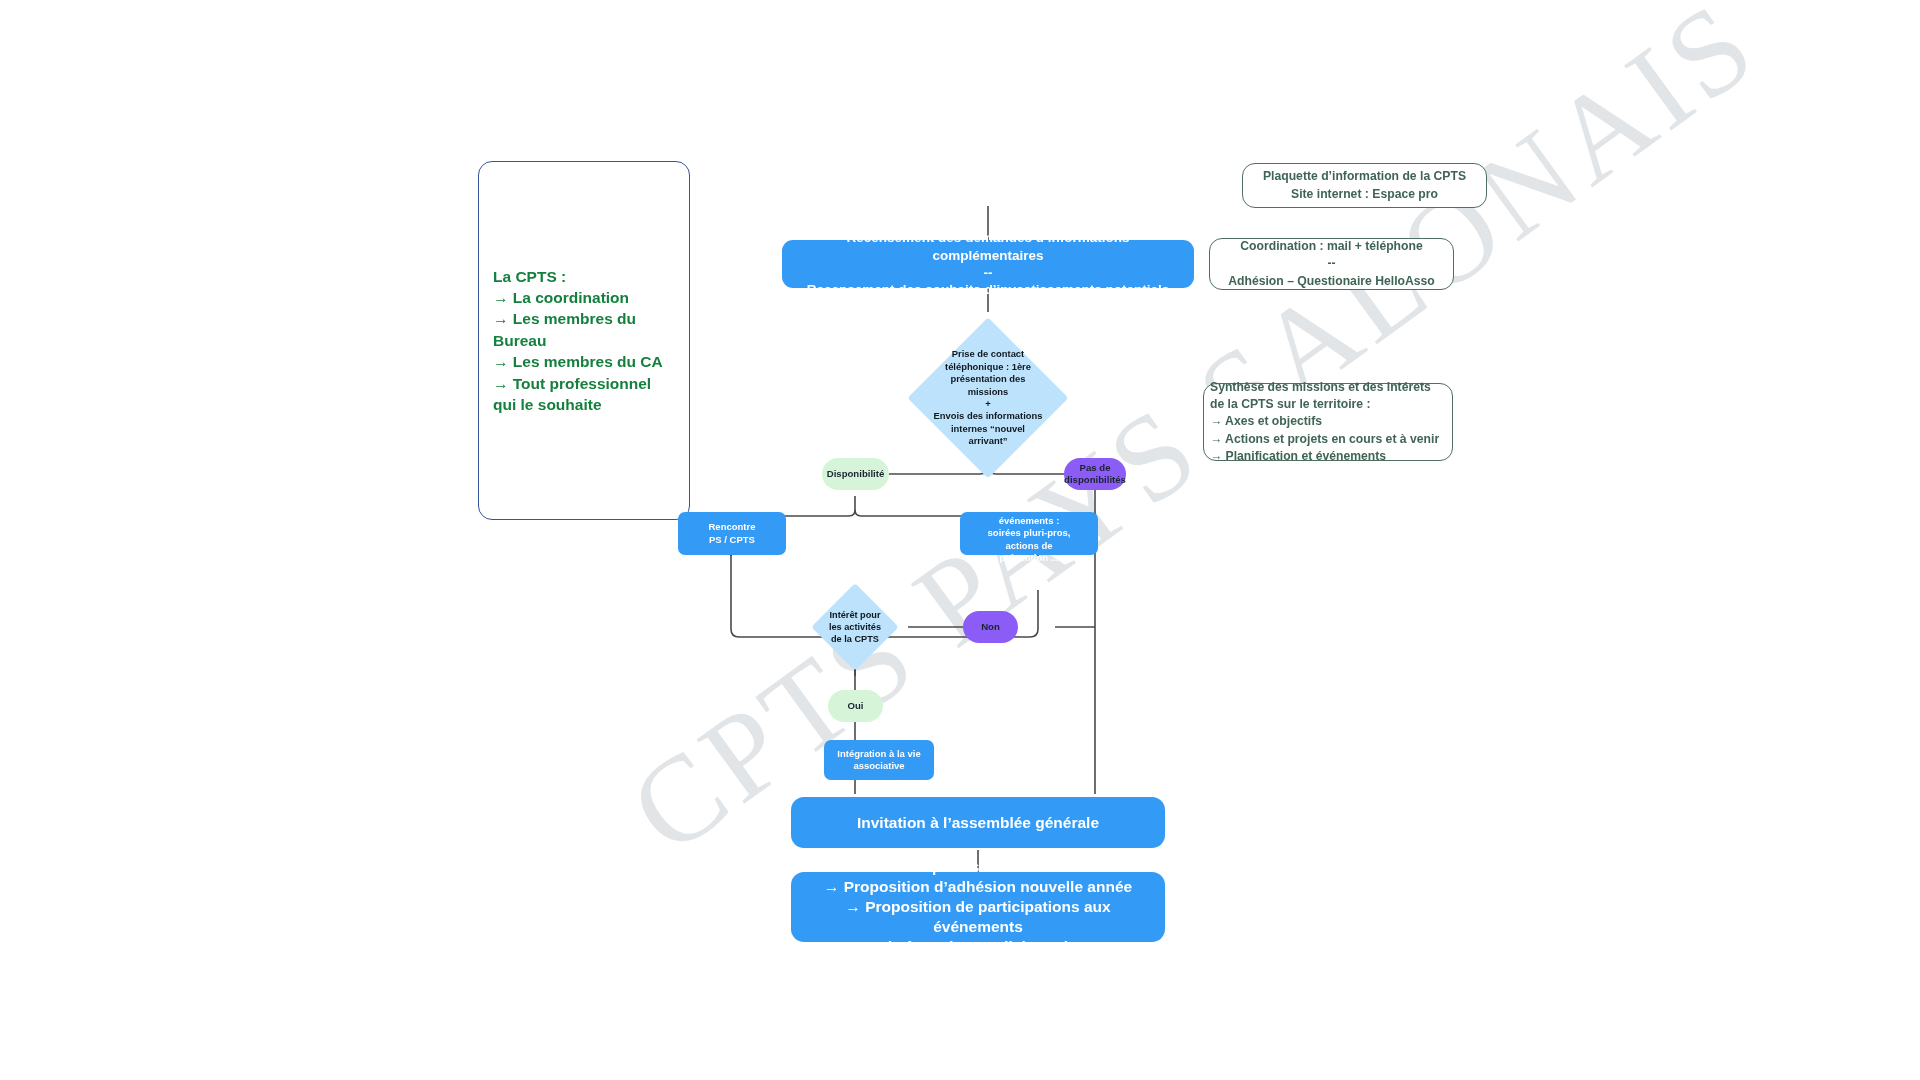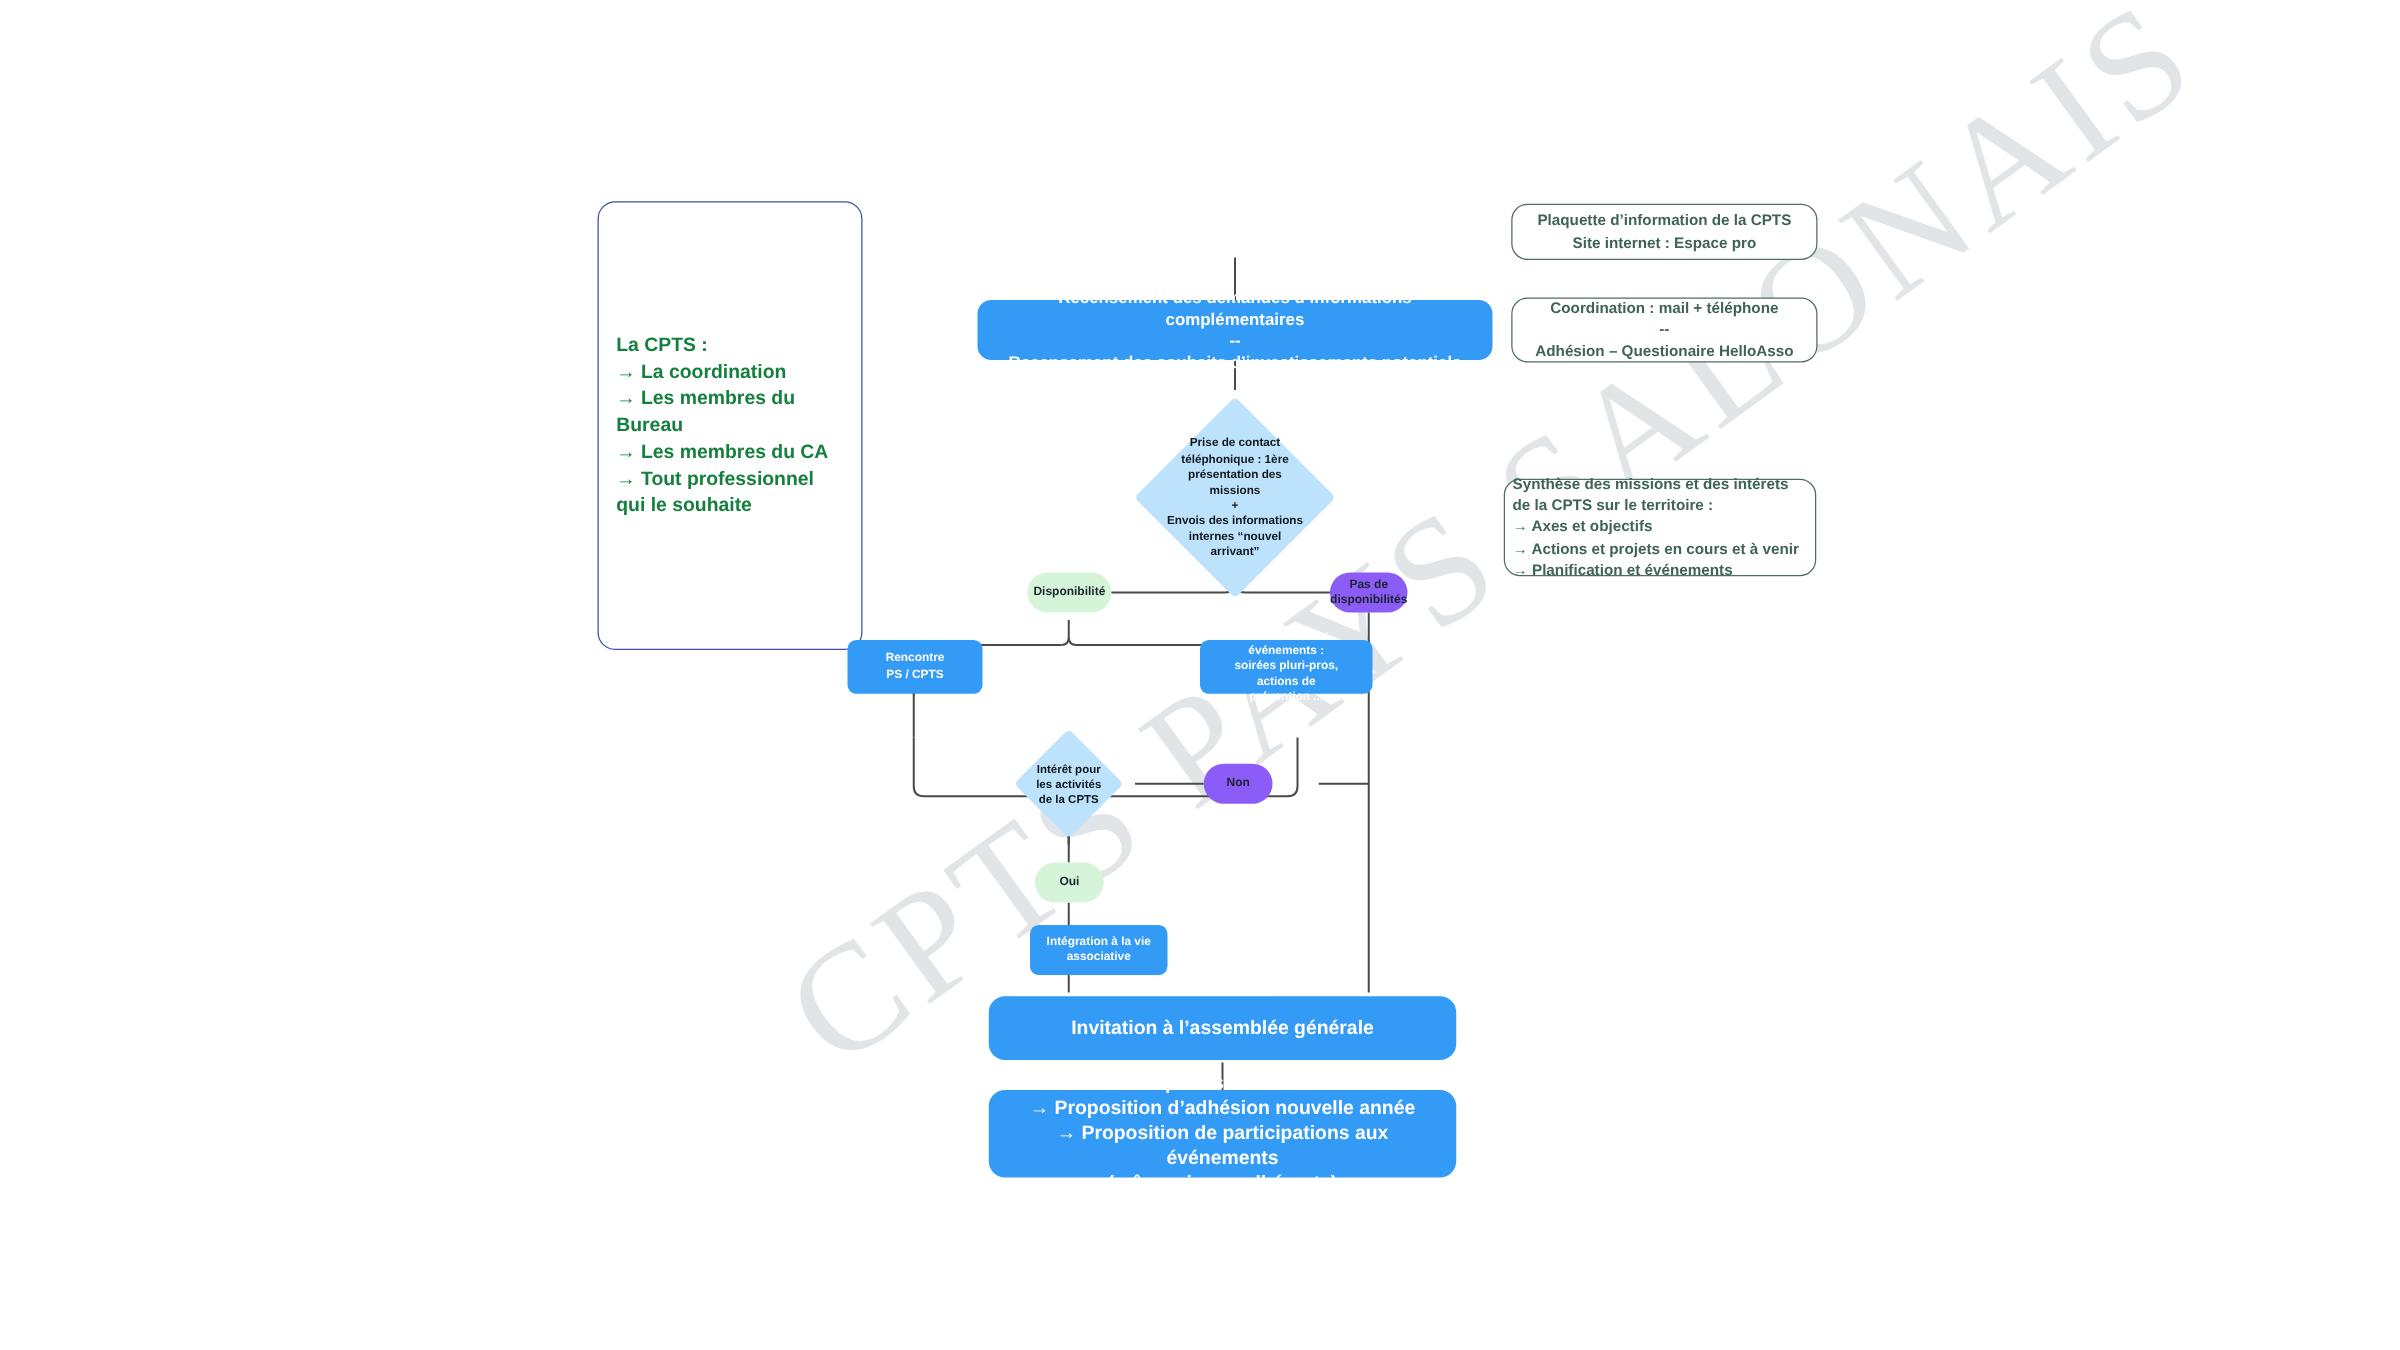--- a/index.html
+++ b/index.html
@@ -215,21 +215,21 @@
 
   <div class="node navy-card left-align" style="left:478px; top:161px; width:212px; height:359px;">
     <div class="card-body">La CPTS :
 → La coordination
 → Les membres du Bureau
 → Les membres du CA
 → Tout professionnel qui le souhaite</div>
   </div>
 
 
-  <div class="node green-card center-align" style="left:1209px; top:163px; width:245px; height:45px;">
+  <div class="node green-card center-align" style="left:1242px; top:163px; width:245px; height:45px;">
     <div class="card-body">Plaquette d’information de la CPTS
 Site internet : Espace pro</div>
   </div>
 
   <div class="node green-card center-align" style="left:1209px; top:238px; width:245px; height:52px;">
     <div class="card-body">Coordination : mail + téléphone
 --
 Adhésion – Questionaire HelloAsso</div>
   </div>
 

